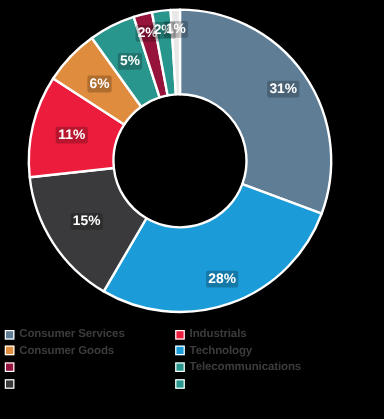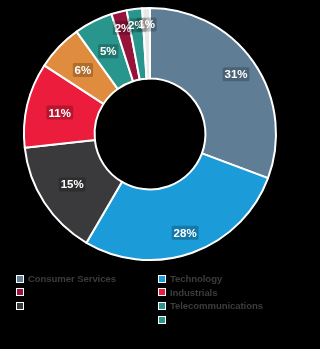--- a/index.html
+++ b/index.html
@@ -39,21 +39,21 @@
     fill-opacity: 0.22;
   }
   #legend {
     position: absolute;
     left: 0;
     top: 272px;
     width: 300px;
     height: 77px;
     display: flex;
     flex-direction: row;
-    padding-left: 16px;
+    padding-left: 4px;
     box-sizing: border-box;
   }
   .legend-col {
     display: flex;
     flex-direction: column;
     justify-content: flex-start;
   }
   .legend-col.col-left { width: 142px; }
   .legend-col.col-right { width: 142px; }
   .legend-item {
@@ -119,34 +119,38 @@
   </svg>
 </div>
 
 <div id="legend">
   <div class="legend-col col-left">
     <div class="legend-item">
       <span class="legend-swatch" style="background: rgb(95, 126, 150);"></span>
       <span class="legend-label">Consumer Services</span>
     </div>
     <div class="legend-item">
+      <span class="legend-swatch" style="background: rgb(224, 140, 62);"></span>
+      <span class="legend-label">Consumer Goods</span>
+    </div>
+    <div class="legend-item">
       <span class="legend-swatch" style="background: rgb(150, 20, 60);"></span>
     </div>
     <div class="legend-item">
       <span class="legend-swatch" style="background: rgb(58, 58, 60);"></span>
     </div>
   </div>
   <div class="legend-col col-right">
     <div class="legend-item">
+      <span class="legend-swatch" style="background: rgb(236, 28, 60);"></span>
+      <span class="legend-label">Industrials</span>
+    </div>
+    <div class="legend-item">
       <span class="legend-swatch" style="background: rgb(27, 155, 216);"></span>
       <span class="legend-label">Technology</span>
-    </div>
-    <div class="legend-item">
-      <span class="legend-swatch" style="background: rgb(236, 28, 60);"></span>
-      <span class="legend-label">Industrials</span>
     </div>
     <div class="legend-item">
       <span class="legend-swatch" style="background: rgb(40, 150, 140);"></span>
       <span class="legend-label">Telecommunications</span>
     </div>
     <div class="legend-item">
       <span class="legend-swatch" style="background: rgb(40, 150, 140);"></span>
     </div>
   </div>
 </div>

